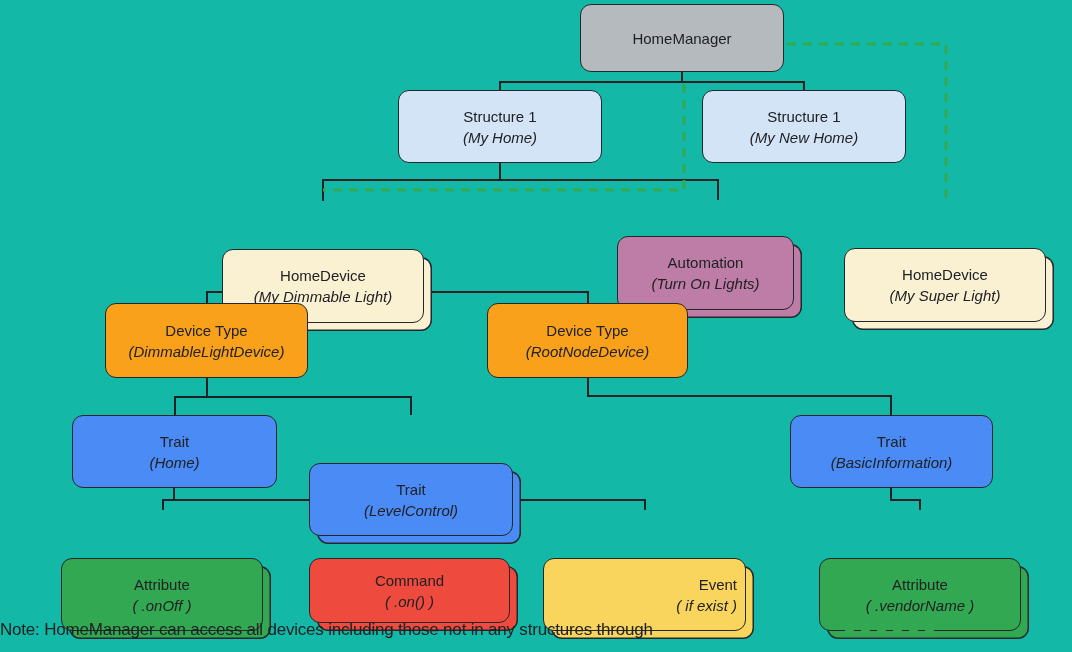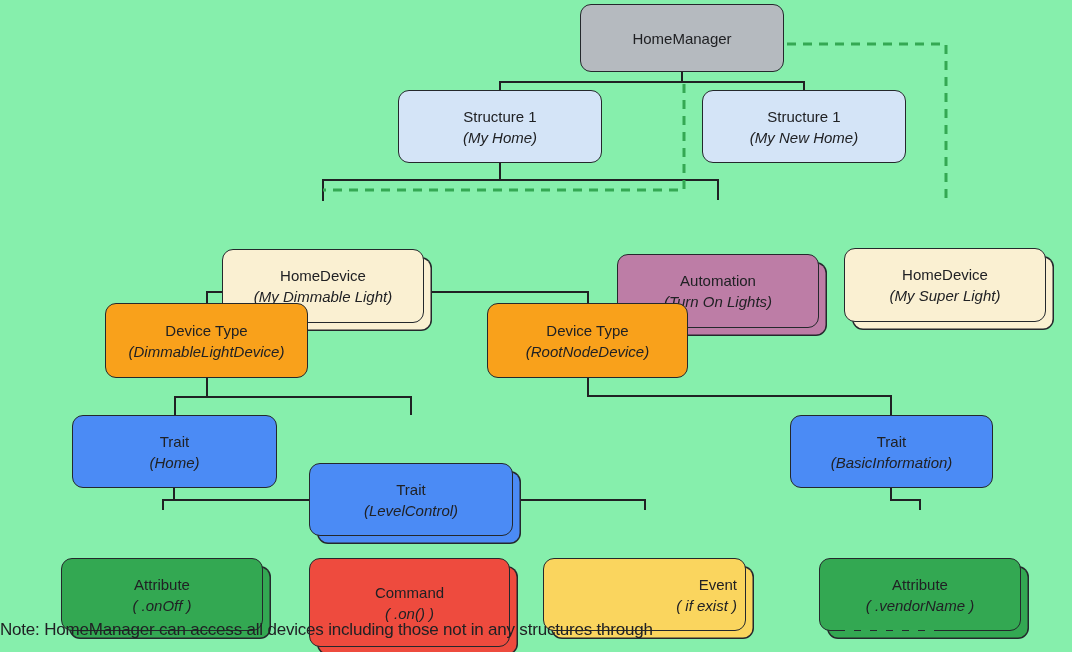--- a/index.html
+++ b/index.html
@@ -1,19 +1,19 @@
 <!DOCTYPE html>
 <html><head>
 <meta charset="utf-8">
 <style>
   html,body{margin:0;padding:0;background:#ffffff;}
   #canvas{
     position:relative;
     width:1072px;height:652px;
-    background:#86efac;
+    background:#14b8a6;
     font-family:"Liberation Sans", sans-serif;
     overflow:hidden;
   }
   #wires{position:absolute;left:0;top:0;z-index:1;}
   .node{
     position:absolute;
     box-sizing:border-box;
     border:1.5px solid #24282c;
     border-radius:11px;
     background:var(--fill);
@@ -94,21 +94,21 @@
   </div>
   <div class="node lightblue" style="left:702px;top:90px;width:204px;height:73px;">
     <span class="title">Structure 1</span>
     <span class="sub">(My New Home)</span>
   </div>
 
   <div class="node cream stacked" style="left:222px;top:201px;width:202px;height:74px;">
     <span class="title">HomeDevice</span>
     <span class="sub">(My Dimmable Light)</span>
   </div>
-  <div class="node mauve stacked" style="left:617px;top:206px;width:202px;height:74px;">
+  <div class="node mauve stacked" style="left:617px;top:188px;width:177px;height:74px;">
     <span class="title">Automation</span>
     <span class="sub">(Turn On Lights)</span>
   </div>
   <div class="node cream stacked" style="left:844px;top:200px;width:202px;height:74px;">
     <span class="title">HomeDevice</span>
     <span class="sub">(My Super Light)</span>
   </div>
 
   <div class="node orange" style="left:105px;top:303px;width:203px;height:75px;">
     <span class="title">Device Type</span>
@@ -129,21 +129,21 @@
   </div>
   <div class="node blue" style="left:790px;top:415px;width:203px;height:73px;">
     <span class="title">Trait</span>
     <span class="sub">(BasicInformation)</span>
   </div>
 
   <div class="node green stacked" style="left:61px;top:510px;width:202px;height:73px;">
     <span class="title">Attribute</span>
     <span class="sub">( .onOff )</span>
   </div>
-  <div class="node red stacked" style="left:309px;top:510px;width:201px;height:89px;">
+  <div class="node red stacked" style="left:309px;top:510px;width:201px;height:65px;">
     <span class="title">Command</span>
     <span class="sub">( .on() )</span>
   </div>
   <div class="node yellow stacked" style="left:543px;top:510px;width:203px;height:73px;align-items:flex-end;">
     <span class="title">Event</span>
     <span class="sub">( if exist )</span>
   </div>
   <div class="node green stacked" style="left:819px;top:510px;width:202px;height:73px;">
     <span class="title">Attribute</span>
     <span class="sub">( .vendorName )</span>

